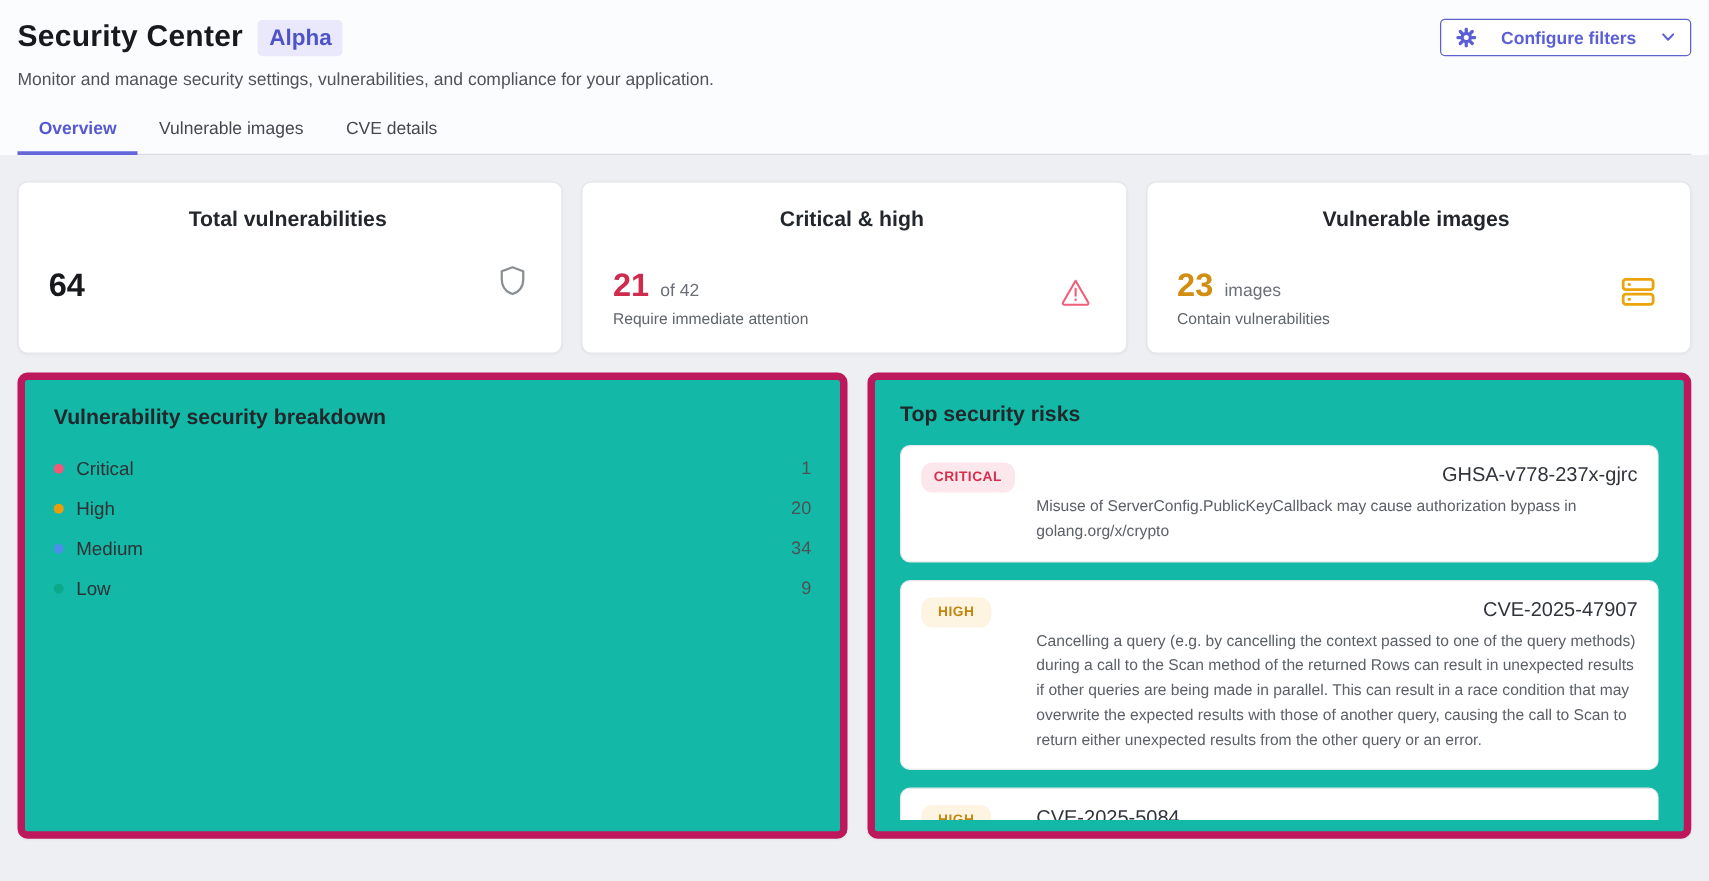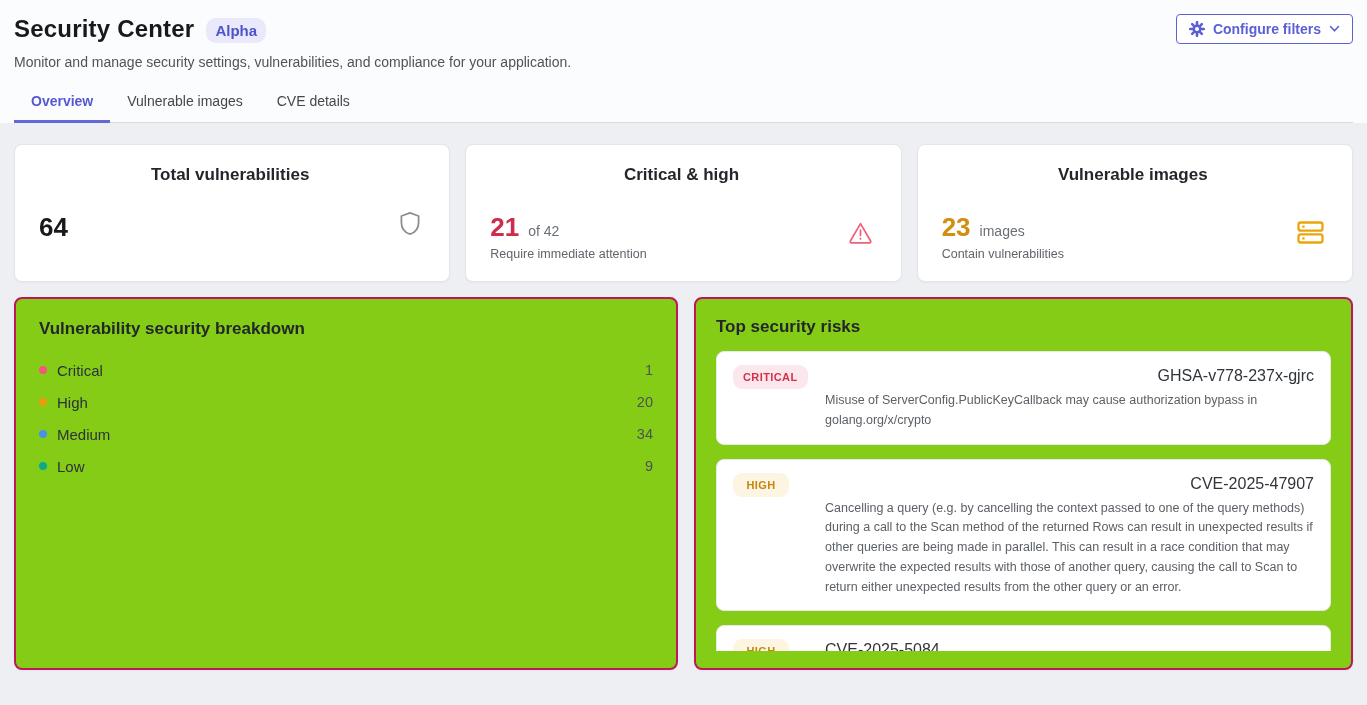--- a/index.html
+++ b/index.html
@@ -8,25 +8,25 @@
     font-family:"Liberation Sans", sans-serif;
     background:#edeff2;
     color:#23272c;
     overflow:hidden;
   }
   
   .header { background:#fbfcfd; padding:14px 14px 0 14px; }
   .title-row { display:flex; align-items:center; gap:12px; }
   .page-title { font-size:24px; font-weight:700; color:#17191c; letter-spacing:.2px; }
   .alpha-badge {
-    background:#e9e9fb; color:#4f53c8; font-size:15px; font-weight:700;
-    padding:4px 9px; border-radius:10px; margin-top:2px;
+    background:#e9e9fb; color:#4f53c8; font-size:18px; font-weight:700;
+    padding:4px 9px; border-radius:4px; margin-top:2px;
   }
   .configure-btn {
-    margin-left:auto; display:flex; align-items:center; gap:8px;
+    margin-left:auto; display:flex; align-items:center; gap:20px;
     background:#ffffff; border:1px solid #5d61cf; border-radius:4px;
     padding:6px 12px; color:#5b5fd6; font-size:14px; font-weight:700; cursor:pointer;
   }
   .configure-btn svg { display:block; }
   .subtitle { margin-top:10px; font-size:14px; color:#4f5459; }
   .tabbar { margin-top:13px; display:flex; border-bottom:1px solid #d9dbde; }
   .tab {
     padding:10px 17px 11px 17px; font-size:14px; color:#44484e; font-weight:500;
     cursor:pointer; margin-bottom:-1px; white-space:nowrap;
   }
@@ -45,21 +45,21 @@
   .stat-value.red { color:#ce2b4d; }
   .stat-value.amber { color:#d28e10; }
   .stat-suffix { font-size:14px; color:#6b7076; }
   .stat-subtext { margin-top:4px; font-size:12.5px; color:#60656b; }
   .stat-icon { position:absolute; right:28px; }
   .stat-icon.mid { top:66px; }
   .stat-icon.low { top:76px; }
   
   .panel-grid { display:grid; grid-template-columns:664px 1fr; gap:16px; margin-top:15px; }
   .panel {
-    background:#84cc16; border:2px solid #be185d; border-radius:8px; height:373px;
+    background:#14b8a6; border:6px solid #be185d; border-radius:8px; height:373px;
     box-shadow:0 1px 2px rgba(20,25,30,.04); overflow:hidden;
   }
   .panel.left { padding:20px 23px; }
   .panel.right { padding:18px 20px 20px 20px; }
   .panel-title { font-size:17px; font-weight:700; color:#23272c; }
   
   .legend { margin-top:15px; }
   .legend-row { display:flex; align-items:center; height:32px; }
   .dot { width:8px; height:8px; border-radius:50%; margin-right:10px; flex-shrink:0; }
   .legend-label { font-size:15px; color:#2d3238; }

